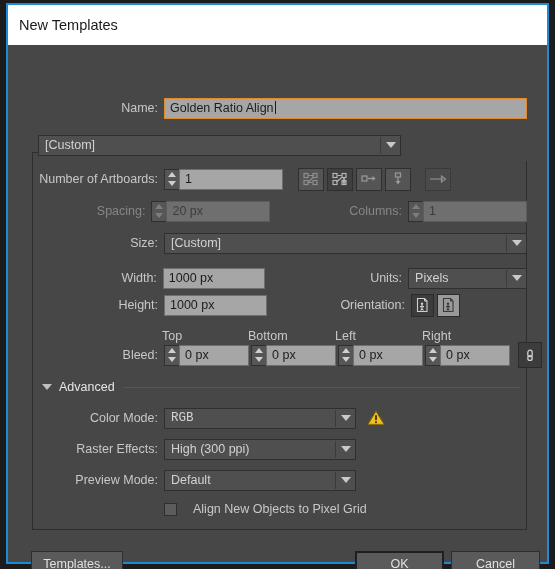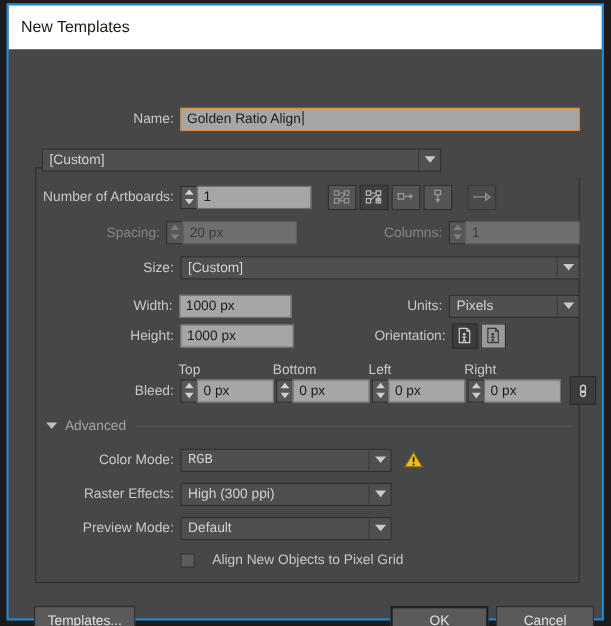--- a/index.html
+++ b/index.html
@@ -223,21 +223,21 @@
     align-items: center;
   }
   .adv .tw {
     width: 0; height: 0;
     border-left: 5px solid transparent;
     border-right: 5px solid transparent;
     border-top: 6px solid #c0c0c0;
     margin-right: 7px;
   }
   .adv .txt {
-    color: #a3a3a3;
+    color: #e5e5e5;
     font-size: 12.5px;
     margin-right: 8px;
     white-space: nowrap;
   }
   .adv .line {
     flex: 1 1 auto;
     height: 1px;
     background: #565656;
   }
 

